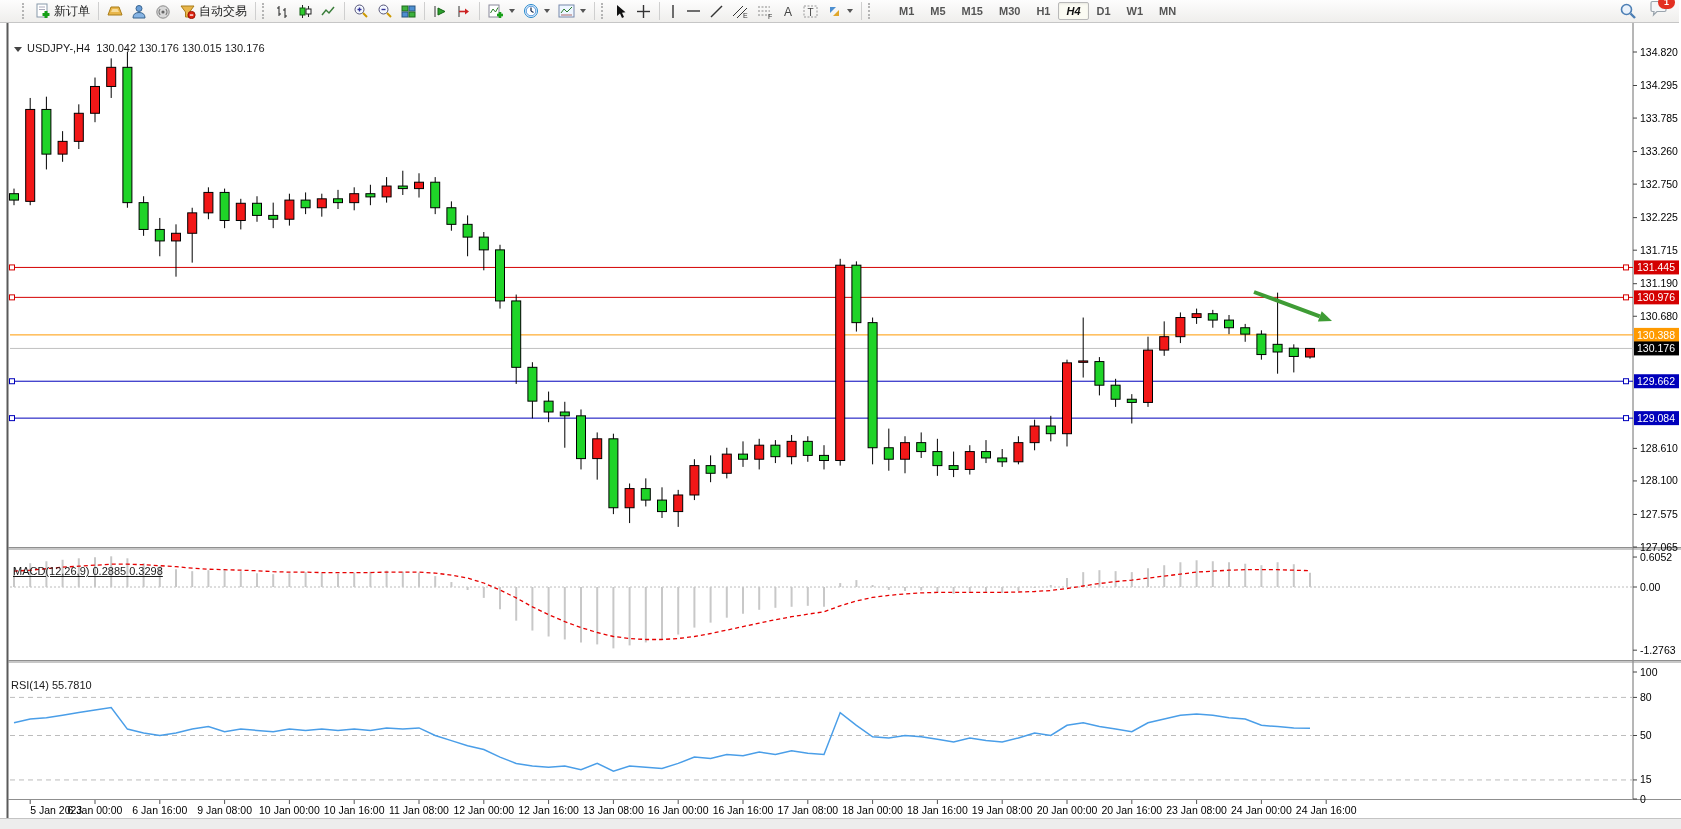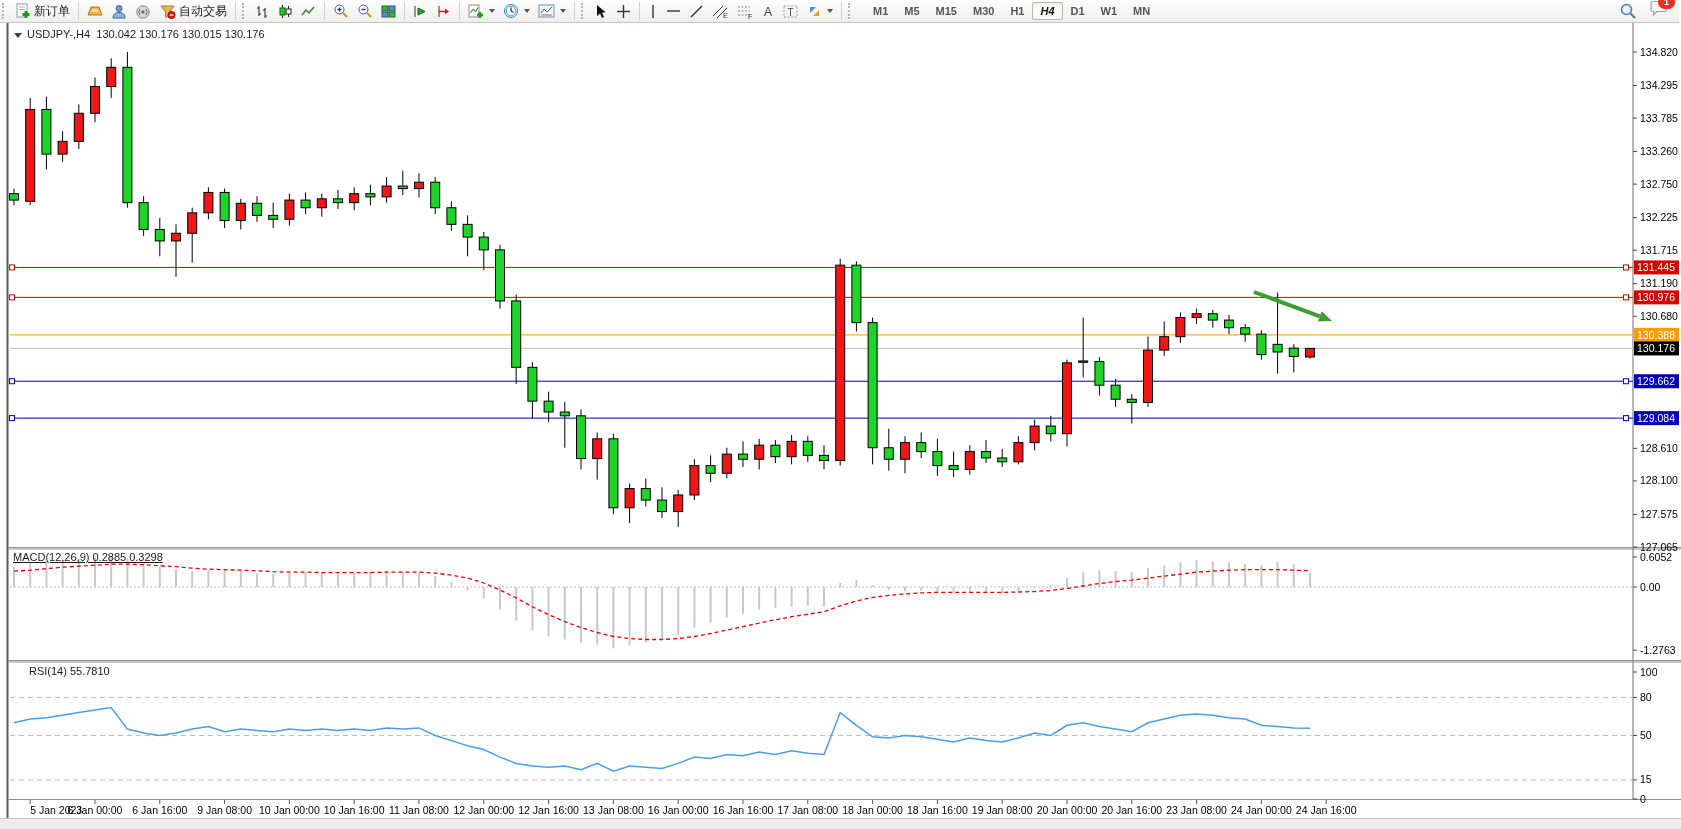--- a/index.html
+++ b/index.html
@@ -2,37 +2,37 @@
 <html><head>
 <meta charset="utf-8">
 <style>
   html,body{margin:0;padding:0;background:#fff;}
   body{font-family:"Liberation Sans",sans-serif;}
   #screen{position:relative;width:1681px;height:829px;background:#fff;overflow:hidden;}
 
   
   .toolbar{position:absolute;left:0;top:0;width:1679px;height:23px;z-index:5;
     background:linear-gradient(#fdfdfd,#efeeec);border-bottom:1px solid #c6c6c6;
-    display:flex;align-items:center;padding-left:0;box-sizing:border-box;}
+    display:flex;align-items:center;padding-left:20px;box-sizing:border-box;}
   .grip{width:5px;height:16px;margin:0 2px;border-left:2px dotted #b5b5b5;}
   .sep{width:1px;height:18px;background:#cfcfcf;margin:0 4px;}
   .tb-btn{display:flex;align-items:center;gap:3px;height:20px;padding:0 3px;border:1px solid transparent;
     background:transparent;font:12px "Liberation Sans",sans-serif;color:#222;border-radius:2px;cursor:default;}
   .tb-btn svg{display:block;}
   .dd{width:0;height:0;border-left:3px solid transparent;border-right:3px solid transparent;border-top:4px solid #555;margin-left:2px;}
-  .tf-group{display:flex;align-items:center;margin-left:8px;}
+  .tf-group{display:flex;align-items:center;margin-left:14px;}
   .tf-btn{font:bold 11px "Liberation Sans",sans-serif;color:#555;padding:2px 7px;border:1px solid transparent;background:transparent;border-radius:2px;}
   .tf-btn.active{background:#fbfbf3;border:1px solid #b9b9b9;color:#111;box-shadow:inset 0 1px 2px rgba(0,0,0,.08);font-style:italic;}
   .tb-right{margin-left:auto;display:flex;align-items:center;gap:8px;padding-right:10px;}
   .chat-wrap{position:relative;}
   .badge{position:absolute;top:-4px;right:-6px;min-width:13px;height:13px;border-radius:7px;background:#e33022;
     color:#fff;font:bold 9px/13px "Liberation Sans",sans-serif;text-align:center;padding:0 2px;}
 
   
-  .ov{position:absolute;z-index:3;font:11px "Liberation Sans",sans-serif;color:#1a1a1a;white-space:nowrap;}
+  .ov{position:absolute;z-index:3;font:11px "Liberation Sans",sans-serif;color:#1a1a1a;white-space:nowrap;margin-top:14px;}
   .tri-down{display:inline-block;width:0;height:0;border-left:4px solid transparent;border-right:4px solid transparent;
     border-top:5px solid #444;margin-right:5px;vertical-align:middle;}
   svg text{font-family:"Liberation Sans",sans-serif;}
 </style>
 </head>
 <body>
 
 <div id="screen">
 
   <div class="toolbar">
@@ -267,21 +267,21 @@
         </svg>
         <span class="badge">1</span>
       </span>
     </div>
   </div>
 
   <div class="ov" style="left:14px;top:28px;">
     <span class="tri-down"></span><span>USDJPY-,H4</span>&nbsp;&nbsp;<span>130.042 130.176 130.015 130.176</span>
   </div>
   <div class="ov" style="left:13px;top:551px;text-decoration:underline;">MACD(12,26,9) 0.2885 0.3298</div>
-  <div class="ov" style="left:29px;top:665px;">RSI(14) 55.7810</div>
+  <div class="ov" style="left:11px;top:665px;">RSI(14) 55.7810</div>
 
   <svg id="chart" width="1681" height="829" style="position:absolute;left:0;top:0;">
       <rect x="0" y="23" width="1681" height="806" fill="#ffffff"></rect>
       <rect x="0" y="819" width="1681" height="10" fill="#ededed"></rect>
       <line x1="7.5" y1="23" x2="7.5" y2="819" stroke="#5a5a5a" stroke-width="2"></line>
       <line x1="1633" y1="23" x2="1633" y2="800" stroke="#6f6f6f"></line>
       <line x1="8" y1="547.5" x2="1681" y2="547.5" stroke="#8f8f8f"></line>
       <line x1="8" y1="549" x2="1681" y2="549" stroke="#8f8f8f"></line>
       <line x1="8" y1="660.5" x2="1681" y2="660.5" stroke="#8f8f8f"></line>
       <line x1="8" y1="662" x2="1681" y2="662" stroke="#8f8f8f"></line>

